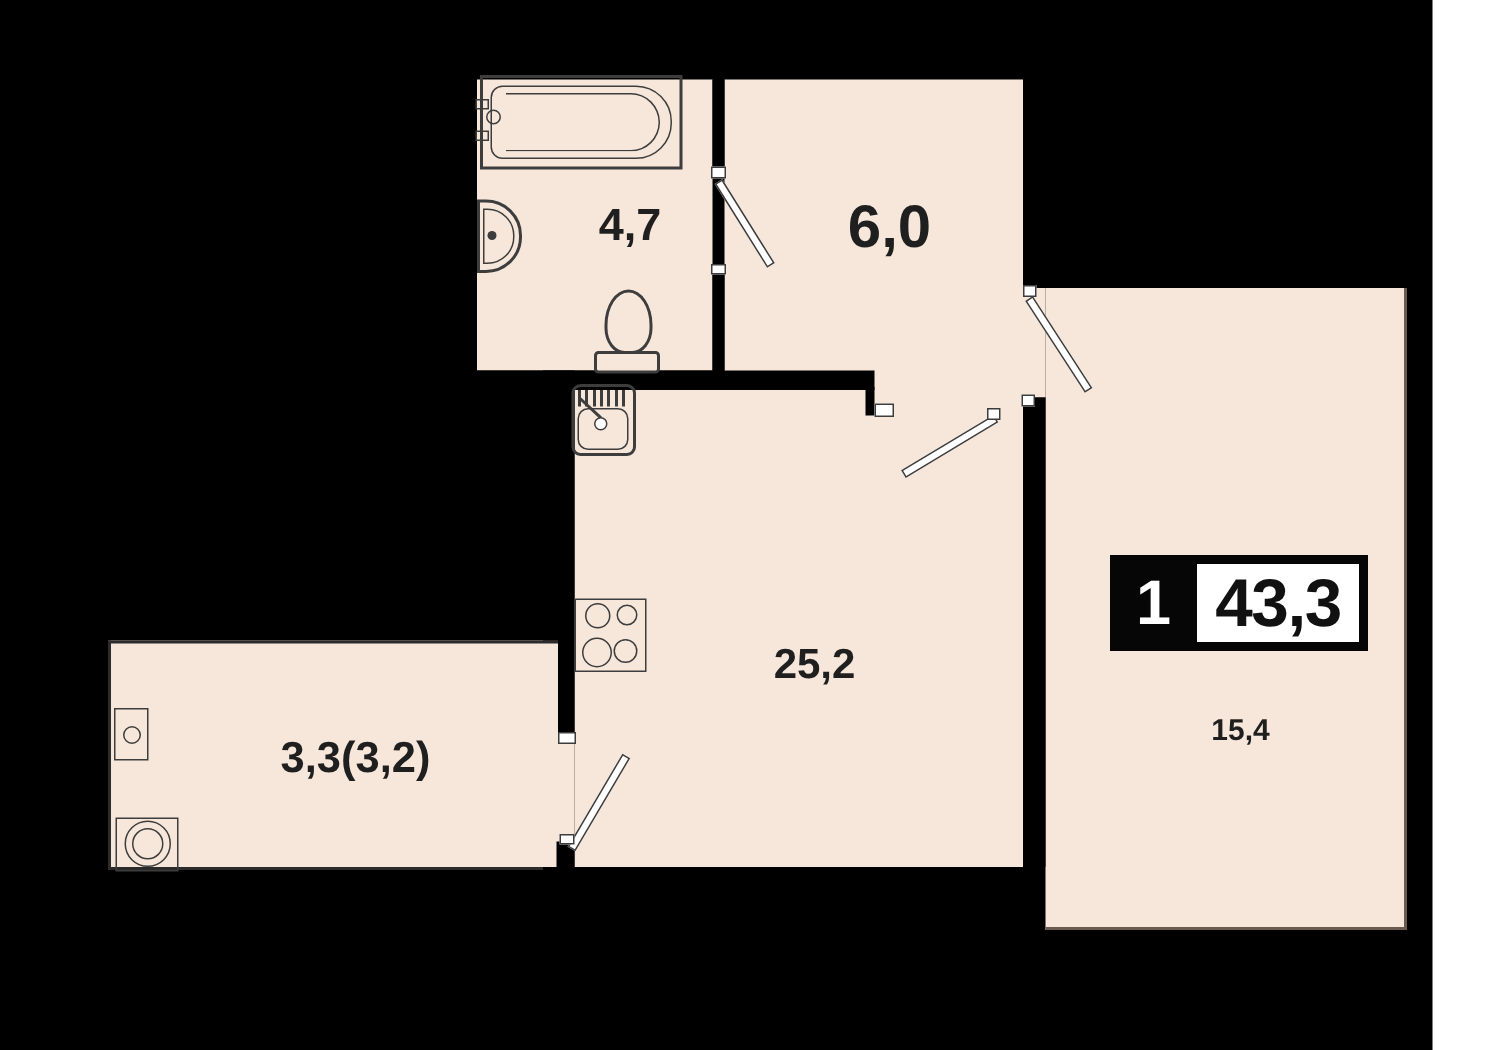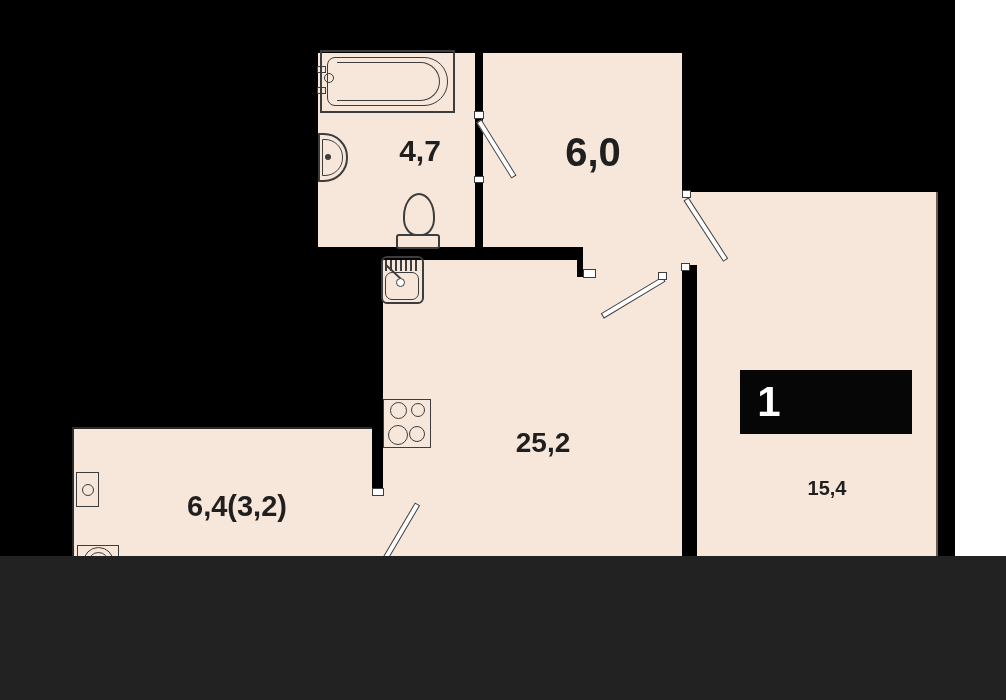--- a/index.html
+++ b/index.html
@@ -1,20 +1,20 @@
 <!DOCTYPE html>
 <html style="--background: #000000; --floor: #f7e7da; --stroke: #3d3d3d; --label: #1f1f1f; --badge-bg: #060606; --badge-text: #ffffff; --page-margin: #ffffff; --thin-wall: #2b2b2b; --edge-line: #6b5a50;"><head>
 <meta charset="utf-8">
 <style>
   :root{
     --background:#000000; --floor:#f7e7da; --stroke:#3d3d3d; --label:#1f1f1f;
     --badge-bg:#060606; --badge-text:#ffffff; --page-margin:#ffffff; --thin-wall:#2b2b2b; --edge-line:#6b5a50;
   }
   html,body{margin:0;padding:0;background:#222;}
-  .plan{position:relative;width:1006px;height:556px;background:var(--background);overflow:hidden;
+  .plan{position:relative;width:1006px;height:700px;background:var(--background);overflow:hidden;
         font-family:"Liberation Sans","DejaVu Sans",sans-serif;font-weight:bold;color:var(--label);}
   .abs{position:absolute;box-sizing:border-box;}
   .floor{background:var(--floor);}
   .wall{background:var(--background);z-index:3;}
   .cap{background:#ffffff;border:1px solid var(--stroke);z-index:6;}
   .door{background:#ffffff;border:1px solid var(--stroke);height:6px;transform-origin:0 50%;z-index:5;}
   .fx{border:2px solid var(--stroke);z-index:4;background:transparent;}
   .fx-thin{border:1.5px solid var(--stroke);z-index:4;background:transparent;}
   .round{border-radius:50%;}
   .lbl{z-index:7;transform:translate(-50%,-50%);white-space:nowrap;color:var(--label);}
@@ -93,19 +93,20 @@
   <div class="abs fx-thin" style="left:76px;top:472px;width:23px;height:35px;"></div>
   <div class="abs fx-thin round" style="left:82px;top:484px;width:12px;height:12px;"></div>
   <div class="abs fx-thin" style="left:77px;top:545px;width:42px;height:36px;"></div>
   <div class="abs fx-thin round" style="left:83px;top:547px;width:31px;height:31px;"></div>
   <div class="abs fx-thin round" style="left:88px;top:552px;width:21px;height:21px;"></div>
 
   <div class="abs lbl" style="left:420px;top:151px;font-size:30px;">4,7</div>
   <div class="abs lbl" style="left:593px;top:152px;font-size:40px;">6,0</div>
   <div class="abs lbl" style="left:543px;top:443px;font-size:28px;">25,2</div>
   <div class="abs lbl" style="left:827px;top:488px;font-size:20px;">15,4</div>
-  <div class="abs lbl" style="left:237px;top:506px;font-size:29px;">6,4(3,2)</div>
+  <div class="abs lbl" style="left:237px;top:506px;font-size:29px;">3,3(3,2)</div>
 
   <div class="abs badge" style="left:740px;top:370px;width:172px;height:64px;">
     <span class="badge-num">1</span>
+    <span class="badge-area">43,3</span>
   </div>
 
 </div>
 
 </body></html>

